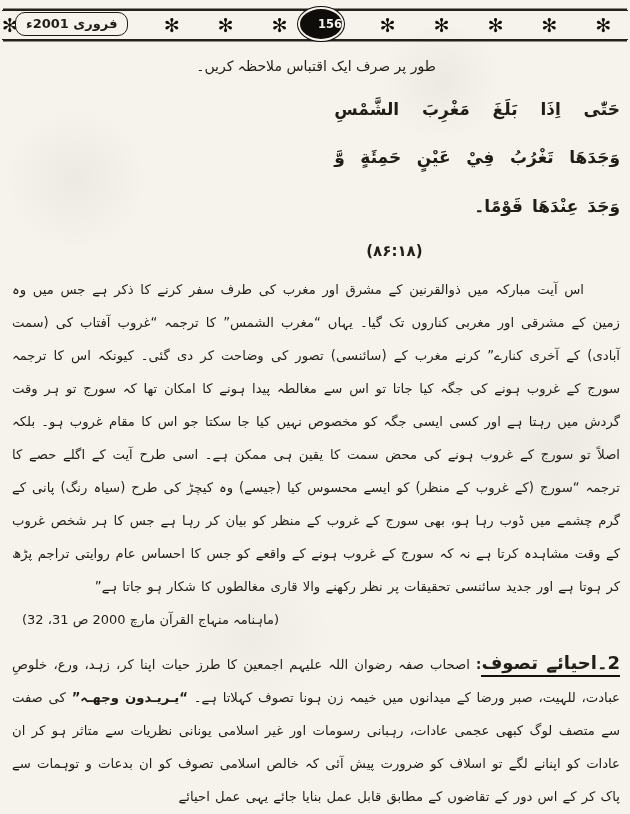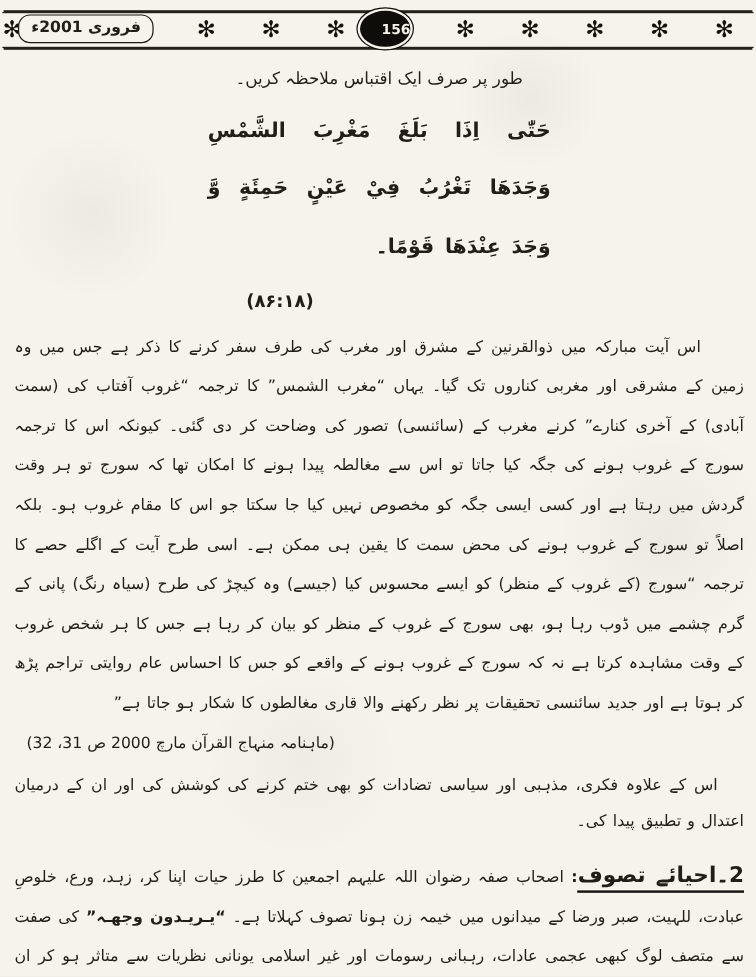--- a/index.html
+++ b/index.html
@@ -54,21 +54,21 @@
     position:absolute;left:13px;top:5px;
     background:#f5f3ec;border:1.6px solid #1d1a15;border-radius:10px;
     padding:3px 10px 4px;
     font-size:13px;font-weight:bold;white-space:nowrap;
   }
   
   .content{position:absolute;top:47px;right:10px;left:12px;}
   .intro-line{
     font-size:14px;line-height:1.7;text-align:center;margin:8px 16px 2px;
   }
-  .cols{display:flex;margin-top:2px;justify-content:center;}
+  .cols{display:flex;margin-top:2px;}
   .col-verse{width:47%;padding-top:4px;}
   .verse{
     font-size:17px;font-weight:600;line-height:2.85;
     text-align:justify;word-spacing:3px;letter-spacing:.3px;
   }
   .verse-ref{
     margin-top:12px;font-size:15px;font-weight:bold;
     direction:ltr;text-align:left;padding-left:32px;
     letter-spacing:1px;
   }
@@ -121,21 +121,20 @@
       <div class="col-verse">
         <p class="verse">حَتّٰى اِذَا بَلَغَ مَغْرِبَ الشَّمْسِ وَجَدَهَا تَغْرُبُ فِيْ عَيْنٍ حَمِئَةٍ وَّ وَجَدَ عِنْدَهَا قَوْمًا۔</p>
         <p class="verse-ref">(۸۶:۱۸)</p>
       </div>
     </div>
 
     <p class="para1">اس آیت مبارکہ میں ذوالقرنین کے مشرق اور مغرب کی طرف سفر کرنے کا ذکر ہے جس میں وہ زمین کے مشرقی اور مغربی کناروں تک گیا۔ یہاں “مغرب الشمس” کا ترجمہ “غروب آفتاب کی (سمت آبادی) کے آخری کنارے” کرنے مغرب کے (سائنسی) تصور کی وضاحت کر دی گئی۔ کیونکہ اس کا ترجمہ سورج کے غروب ہونے کی جگہ کیا جاتا تو اس سے مغالطہ پیدا ہونے کا امکان تھا کہ سورج تو ہر وقت گردش میں رہتا ہے اور کسی ایسی جگہ کو مخصوص نہیں کیا جا سکتا جو اس کا مقام غروب ہو۔ بلکہ اصلاً تو سورج کے غروب ہونے کی محض سمت کا یقین ہی ممکن ہے۔ اسی طرح آیت کے اگلے حصے کا ترجمہ “سورج (کے غروب کے منظر) کو ایسے محسوس کیا (جیسے) وہ کیچڑ کی طرح (سیاہ رنگ) پانی کے گرم چشمے میں ڈوب رہا ہو، بھی سورج کے غروب کے منظر کو بیان کر رہا ہے جس کا ہر شخص غروب کے وقت مشاہدہ کرتا ہے نہ کہ سورج کے غروب ہونے کے واقعے کو جس کا احساس عام روایتی تراجم پڑھ کر ہوتا ہے اور جدید سائنسی تحقیقات پر نظر رکھنے والا قاری مغالطوں کا شکار ہو جاتا ہے”</p>
 
     <p class="citation">(ماہنامہ منہاج القرآن مارچ 2000 ص 31، 32)</p>
 
-    <p class="para2">اس کے علاوہ فکری، مذہبی اور سیاسی تضادات کو بھی ختم کرنے کی کوشش کی اور ان کے درمیان اعتدال و تطبیق پیدا کی۔</p>
 
     <p class="section5">
       <span class="s5-heading">2۔احیائے تصوف</span><span class="s5-sep">:</span>
       <span>اصحاب صفہ رضوان اللہ علیہم اجمعین کا طرز حیات اپنا کر، زہد، ورع، خلوصِ عبادت، للہیت، صبر ورضا کے میدانوں میں خیمہ زن ہونا تصوف کہلاتا ہے۔</span>
       <span class="s5-quote">“یـریـدون وجھـہ”</span>
       <span>کی صفت سے متصف لوگ کبھی عجمی عادات، رہبانی رسومات اور غیر اسلامی یونانی نظریات سے متاثر ہو کر ان عادات کو اپنانے لگے تو اسلاف کو ضرورت پیش آئی کہ خالص اسلامی تصوف کو ان بدعات و توہمات سے پاک کر کے اس دور کے تقاضوں کے مطابق قابل عمل بنایا جائے یہی عمل احیائے</span>
     </p>
 
   </div>
 </div>

